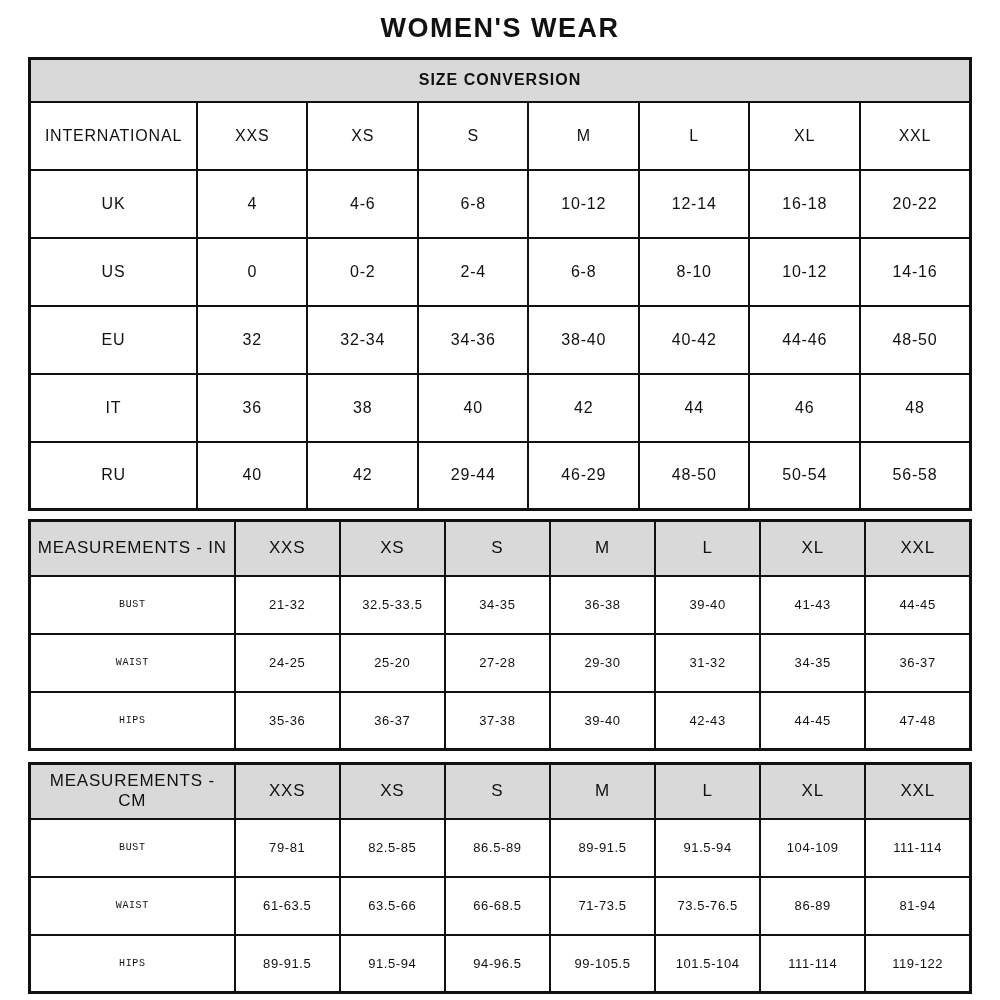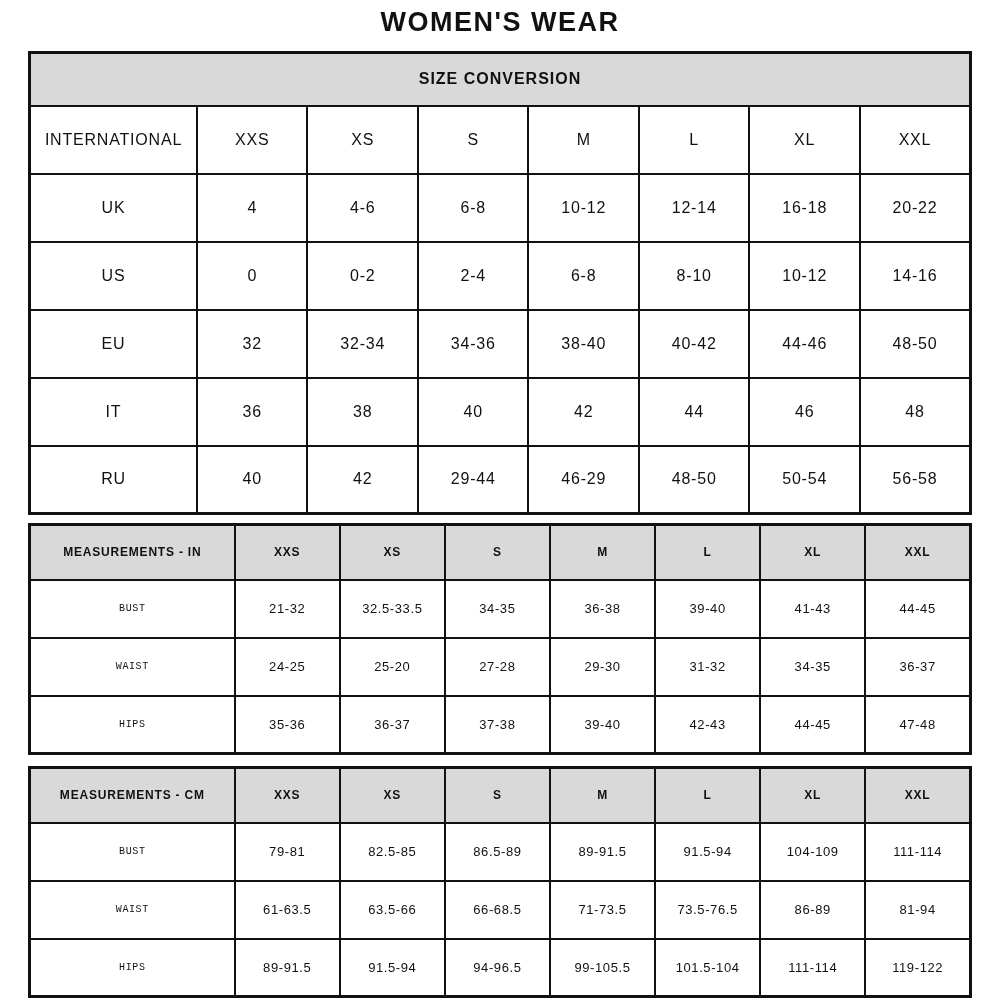--- a/index.html
+++ b/index.html
@@ -9,21 +9,21 @@
     --page-bg:#ffffff;
   }
   *{box-sizing:border-box;margin:0;padding:0;}
   html,body{width:1000px;background:var(--page-bg);}
   body{
     height:1000px;
     font-family:"Liberation Sans","DejaVu Sans",sans-serif;
     color:var(--text);
     overflow:hidden;
   }
-  .page{width:944px;margin:0 auto;padding-top:7px;}
+  .page{width:944px;margin:0 auto;padding-top:13px;}
   .page-title{
     text-align:center;
     font-size:27px;
     font-weight:700;
     letter-spacing:1.5px;
     line-height:31px;
     margin-bottom:13px;
   }
   table{
     width:100%;
@@ -37,36 +37,36 @@
     vertical-align:middle;
     padding:2px 3px;
     overflow:hidden;
   }
   
   #size-conversion-table{margin-bottom:8px;}
   #size-conversion-table col.c-label{width:17.8%;}
   #size-conversion-table col.c-size{width:11.742%;}
   #size-conversion-table td{height:68px;font-size:16px;letter-spacing:0.8px;}
   #size-conversion-table td.band-header{
-    height:53px;
+    height:43px;
     background:var(--header-bg);
     font-weight:700;
     font-size:16px;
     letter-spacing:1px;
   }
   
   .measurements-table{margin-bottom:11px;}
   .measurements-table col.c-label{width:21.8%;}
   .measurements-table col.c-size{width:11.171%;}
   .measurements-table td{height:58px;font-size:13px;letter-spacing:0.6px;}
   .measurements-table td.head{
     height:55px;
     background:var(--header-bg);
-    font-weight:700;
-    font-size:12px;
+    font-weight:400;
+    font-size:17px;
     letter-spacing:0.8px;
   }
   .measurements-table td.row-label{font-size:10px;font-family:Liberation Mono, monospace;}
 </style>
 </head>
 <body>
 
 <div class="page">
 
   <div class="page-title">WOMEN'S WEAR</div>

